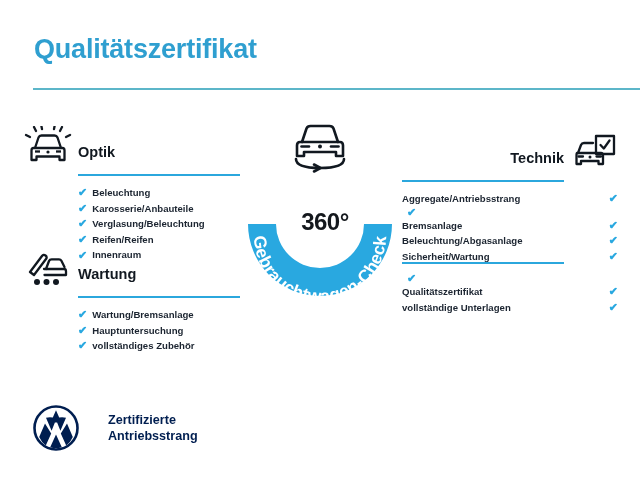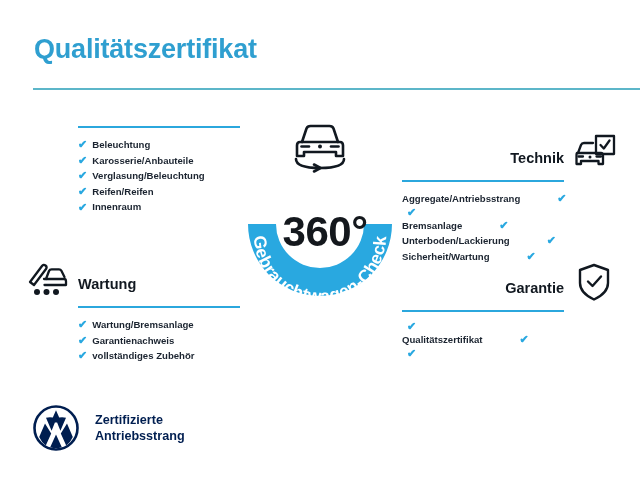--- a/index.html
+++ b/index.html
@@ -17,21 +17,21 @@
     color:#2f9fd0;white-space:nowrap;
   }
   .header-rule{
     position:absolute;left:33px;top:88px;right:0;height:2px;
     background:#5cb6c9;
   }
 
   
   .section{position:absolute;}
   .sec-optik   {left:24px; top:126px; width:216px;}
-  .sec-wartung {left:24px; top:258px; width:216px;}
+  .sec-wartung {left:24px; top:248px; width:216px;}
   .sec-technik {right:22px; top:132px; width:216px;}
   .sec-garantie{right:22px; top:262px; width:216px;}
 
   .sec-head{position:relative;height:48px;}
   .sec-icon{position:absolute;top:0;width:48px;height:44px;}
   .left .sec-icon{left:0;}
   .right .sec-icon{right:0;}
   .sec-title{
     position:absolute;bottom:14px;
     font-size:14.5px;font-weight:bold;color:#111820;white-space:nowrap;
@@ -42,54 +42,76 @@
   .left .sec-rule{margin-left:54px;width:162px;}
   .right .sec-rule{margin-left:0;width:162px;}
 
   .items{margin-top:9px;list-style:none;padding:0;}
   .items li{
     font-size:9.6px;font-weight:bold;color:#1b2430;
     line-height:15.6px;white-space:nowrap;display:flex;align-items:center;
   }
   .left .items{margin-left:54px;}
   .left .items li{justify-content:flex-start;}
-  .right .items li{justify-content:flex-start;gap:32px;}
+  .right .items li{justify-content:space-between;}
   .check{
     color:#29a8e0;font-size:11px;font-weight:bold;line-height:1;
     display:inline-block;
   }
   .left .check{margin-right:5px;}
   .right .check{margin-left:5px;}
 
   
   .badge{position:absolute;left:228px;top:152px;width:184px;height:152px;}
   .badge svg{position:absolute;left:0;top:0;}
   .badge-deg{
     position:absolute;left:10px;right:0;top:56px;text-align:center;
-    font-size:42px;font-weight:bold;color:#14181d;letter-spacing:-0.5px;
+    font-size:24px;font-weight:bold;color:#14181d;letter-spacing:-0.5px;
   }
   .badge-car{position:absolute;left:270px;top:116px;width:100px;height:62px;}
 
   
   .footer{position:absolute;left:32px;top:404px;display:flex;align-items:center;}
   .vw-mark{width:48px;height:48px;}
   .vw-text{
-    margin-left:15px;font-size:12.6px;font-weight:bold;color:#001e50;
+    margin-left:28px;font-size:12.6px;font-weight:bold;color:#001e50;
     line-height:16px;white-space:nowrap;
   }
 </style>
 </head>
 <body>
 
 <div class="page">
 
   <div class="title">Qualitätszertifikat</div>
   <div class="header-rule"></div>
 
   <div class="section sec-optik left">
+    <div class="sec-head">
+      <span class="sec-icon">
+        <svg viewBox="0 0 48 44" width="48" height="44">
+          <g fill="none" stroke="#111820" stroke-width="2.3" stroke-linecap="round">
+            <path d="M12 5 L10 1"></path>
+              <path d="M18 3 L17.4 0"></path>
+            <path d="M36 5 L38 1"></path>
+              <path d="M30 3 L30.6 0"></path>
+            <path d="M6 11 L2 9"></path>
+              <path d="M42 11 L46 9"></path>
+          </g>
+          <g fill="none" stroke="#111820" stroke-width="2.3" stroke-linejoin="round">
+            <path d="M11 22 L14.5 11.5 Q15.3 9.5 17.5 9.5 L30.5 9.5 Q32.7 9.5 33.5 11.5 L37 22"></path>
+            <path d="M9.5 22 L38.5 22 Q40.5 22 40.5 24.5 L40.5 34 L35.5 34 L35.5 30.5 L12.5 30.5 L12.5 34 L7.5 34 L7.5 24.5 Q7.5 22 9.5 22 Z"></path>
+            <path d="M11 25.5 L16 25.5"></path>
+              <path d="M37 25.5 L32 25.5"></path>
+          </g>
+          <circle cx="24" cy="26" r="1.6" fill="#111820"></circle>
+        </svg>
+      </span>
+      <span class="sec-title">Optik</span>
+    </div>
     <div class="sec-rule"></div>
     <ul class="items">
       <li>
           <span class="check">✔</span>
           <span>Beleuchtung</span>
         </li>
       <li>
           <span class="check">✔</span>
           <span>Karosserie/Anbauteile</span>
         </li>
@@ -132,21 +154,21 @@
           <span class="check">✔</span>
         </li>
       <li>
           <span class="check">✔</span>
         </li>
       <li>
           <span>Bremsanlage</span>
           <span class="check">✔</span>
         </li>
       <li>
-          <span>Unterboden/Lackierung</span>
+          <span>Beleuchtung/Abgasanlage</span>
           <span class="check">✔</span>
         </li>
       <li>
           <span>Sicherheit/Wartung</span>
           <span class="check">✔</span>
         </li>
     </ul>
   </div>
 
   <div class="section sec-wartung left">
@@ -168,51 +190,41 @@
       <span class="sec-title">Wartung</span>
     </div>
     <div class="sec-rule"></div>
     <ul class="items">
       <li>
           <span class="check">✔</span>
           <span>Wartung/Bremsanlage</span>
         </li>
       <li>
           <span class="check">✔</span>
-          <span>Garantienachweis</span>
+          <span>Hauptuntersuchung</span>
         </li>
       <li>
           <span class="check">✔</span>
           <span>vollständiges Zubehör</span>
         </li>
     </ul>
   </div>
 
   <div class="section sec-garantie right">
-    <div class="sec-head">
-      <span class="sec-icon">
-        <svg viewBox="0 0 48 44" width="48" height="44">
-          <g fill="none" stroke="#111820" stroke-width="2.4" stroke-linejoin="round" stroke-linecap="round">
-            <path d="M24 3 L38 8 L38 21 Q38 31 24 37.5 Q10 31 10 21 L10 8 Z"></path>
-            <path d="M18 19.5 L22.5 24 L31 14.5"></path>
-          </g>
-        </svg>
-      </span>
-      <span class="sec-title">Garantie</span>
-    </div>
     <div class="sec-rule"></div>
     <ul class="items">
       <li>
           <span class="check">✔</span>
         </li>
       <li>
           <span>Qualitätszertifikat</span>
           <span class="check">✔</span>
         </li>
       <li>
+          <span>vollständige Unterlagen</span>
           <span class="check">✔</span>
         </li>
     </ul>
   </div>
 
   <div class="badge-car">
     <svg viewBox="0 0 100 62" width="100" height="62">
       <g fill="none" stroke="#111820" stroke-width="2.6" stroke-linejoin="round" stroke-linecap="round">
         <path d="M32 26 L36.5 12.5 Q37.5 10 40.5 10 L59.5 10 Q62.5 10 63.5 12.5 L68 26"></path>
         <path d="M30 26 L70 26 Q73 26 73 29.5 L73 40 L66 40 L66 36 L34 36 L34 40 L27 40 L27 29.5 Q27 26 30 26 Z"></path>

